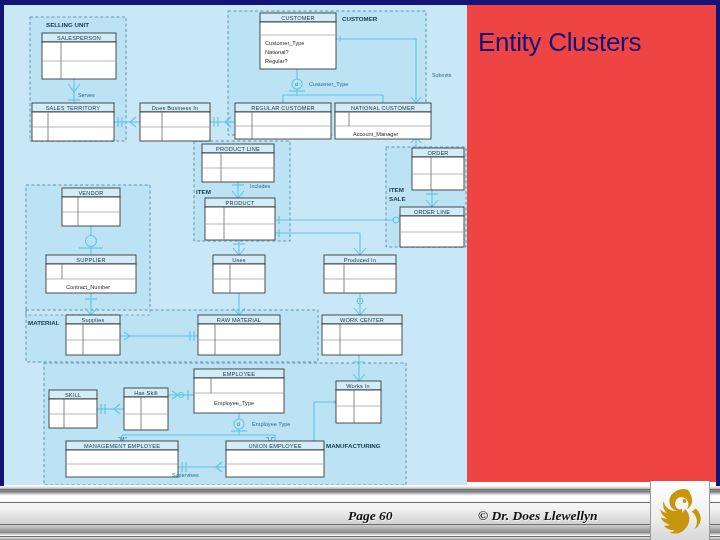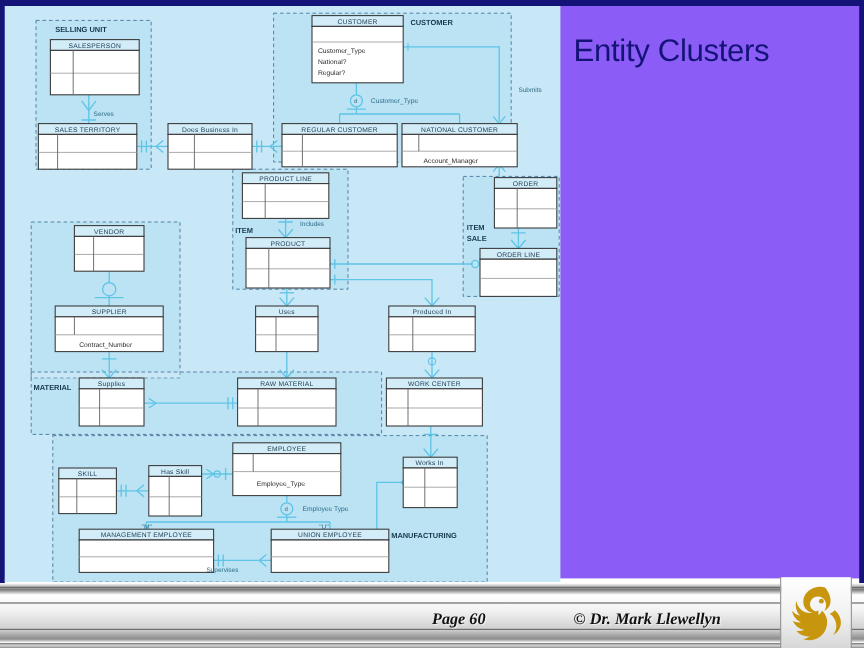--- a/index.html
+++ b/index.html
@@ -5,21 +5,21 @@
   html, body {
     margin: 0; padding: 0;
     width: 720px; height: 540px;
     background: #ffffff;
     font-family: "Liberation Sans", sans-serif;
     overflow: hidden;
   }
   #slide {
     position: relative;
     width: 720px; height: 482px;
-    background: #8b5cf6;
+    background: #ef4444;
     box-sizing: border-box;
   }
   
   .bar-top {
     position: absolute; left: 0; top: 0; width: 720px; height: 5px;
     background: #141478;
   }
   .bar-left {
     position: absolute; left: 0; top: 0; width: 4px; height: 486px;
     background: #141478;
@@ -68,21 +68,21 @@
     position: absolute;
     color: #111111;
     font-family: "Liberation Serif", serif;
     font-style: italic;
     font-weight: bold;
     font-size: 13.5px;
     white-space: nowrap;
     text-shadow: 1px 1px 0 rgba(255,255,255,0.55);
   }
   #f-course { left: 42px; top: 508px; }
-  #f-page   { left: 360px; top: 508px; }
+  #f-page   { left: 348px; top: 508px; }
   #f-author { left: 478px; top: 508px; }
 
   
   #logo {
     position: absolute; left: 650px; top: 481px;
     width: 58px; height: 59px;
     background: linear-gradient(to bottom,#ffffff,#efefef 60%,#d7d7d7);
     border-left: 1px solid #9a9a9a;
     border-right: 1px solid #9a9a9a;
     overflow: hidden;
@@ -451,21 +451,21 @@
   </div>
 
   <div id="footer">
     <div class="fline" style="top:3px;"></div>
     <div class="fline" style="top:16px;"></div>
     <div class="fline" style="top:38px;"></div>
     <div class="fline" style="top:50px;"></div>
   </div>
 
   <div class="ftext" id="f-page">Page 60</div>
-  <div class="ftext" id="f-author">© Dr. Mark Llewellyn</div>
+  <div class="ftext" id="f-author">© Dr. Does Llewellyn</div>
 
   <div id="logo">
     <svg width="58" height="59" viewBox="0 0 58 59" xmlns="http://www.w3.org/2000/svg">
       <g fill="#c8960c">
         <path d="M36.5 8.5c-5.6-1.6-12.2 0.4-15.8 5.0c-3.3 4.2-3.0 10.3 0.7 13.9
                  c2.6 2.5 6.6 3.2 9.6 1.4c-2.9 0.2-5.7-1.4-6.6-4.1c-1.1-3.1 0.6-6.9 3.7-8.1
                  c3.3-1.3 7.3 0.4 8.7 3.6c1.1 2.5 0.7 5.5-0.8 7.7c2.6-1.1 4.5-3.6 5.0-6.4
                  c0.9-5.0-2.1-10.2-4.5-12.9z"></path>
         <path d="M31.0 27.5c-3.0 2.4-7.2 3.0-10.8 1.7c-4.0-1.4-7.0-5.1-7.6-9.3
                  c-1.2 4.2 0.0 9.0 3.1 12.1c-2.6-0.5-5.0-2.0-6.6-4.1c0.6 4.3 3.6 8.1 7.6 9.7

